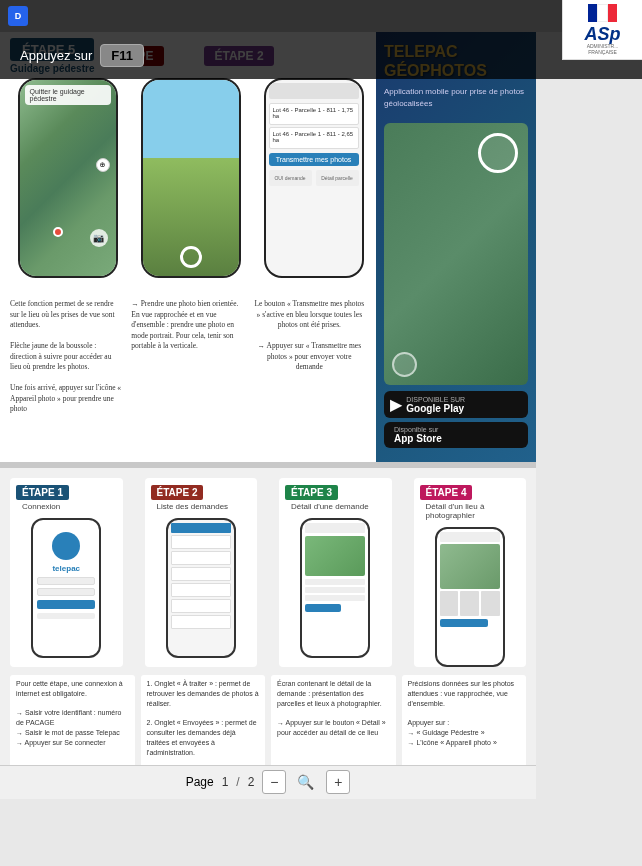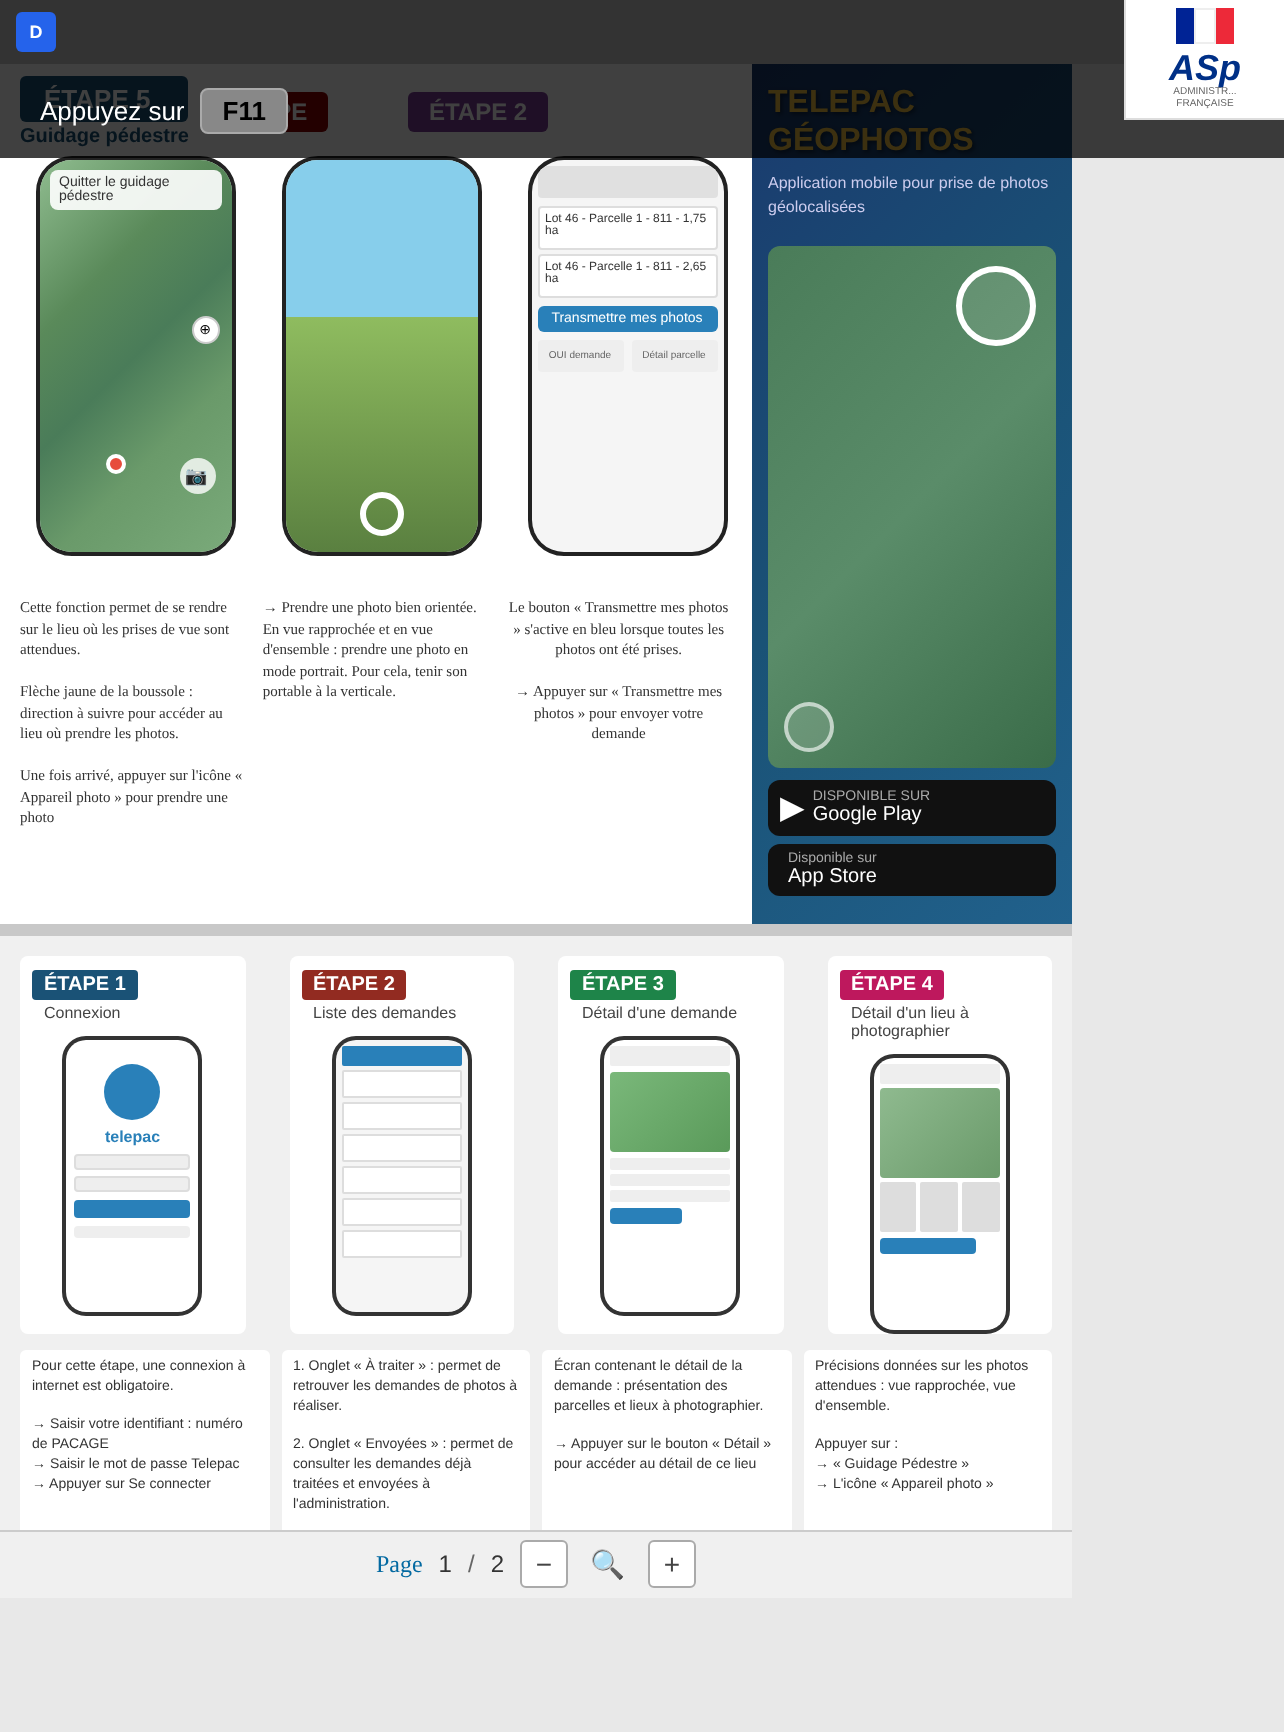--- a/index.html
+++ b/index.html
@@ -229,21 +229,21 @@
     .store-badge-text {
       display: flex;
       flex-direction: column;
     }
     .store-available {
       font-size: 7px;
       color: #aaa;
     }
     .store-name {
       font-size: 10px;
-      font-weight: normal;
+      font-weight: bold;
     }
 
     
     .telepac-map {
       flex: 1;
       background: linear-gradient(135deg, #4a7c59 0%, #5a8c69 50%, #3a6c49 100%);
       border-radius: 6px;
       margin: 6px 0;
       position: relative;
       overflow: hidden;
@@ -460,22 +460,21 @@
       height: 34px;
       background: #f0f0f0;
       border-top: 1px solid #ccc;
       display: flex;
       align-items: center;
       justify-content: center;
       gap: 8px;
     }
     .page-label {
       font-size: 12px;
-      color: #0369a1;
-      font-family: Liberation Serif, serif;
+      color: #000000;
     }
     .page-num {
       font-size: 12px;
       color: #333;
     }
     .page-sep { color: #666; font-size: 12px; }
     .page-total { font-size: 12px; color: #333; }
     .zoom-btn {
       width: 24px;
       height: 24px;

